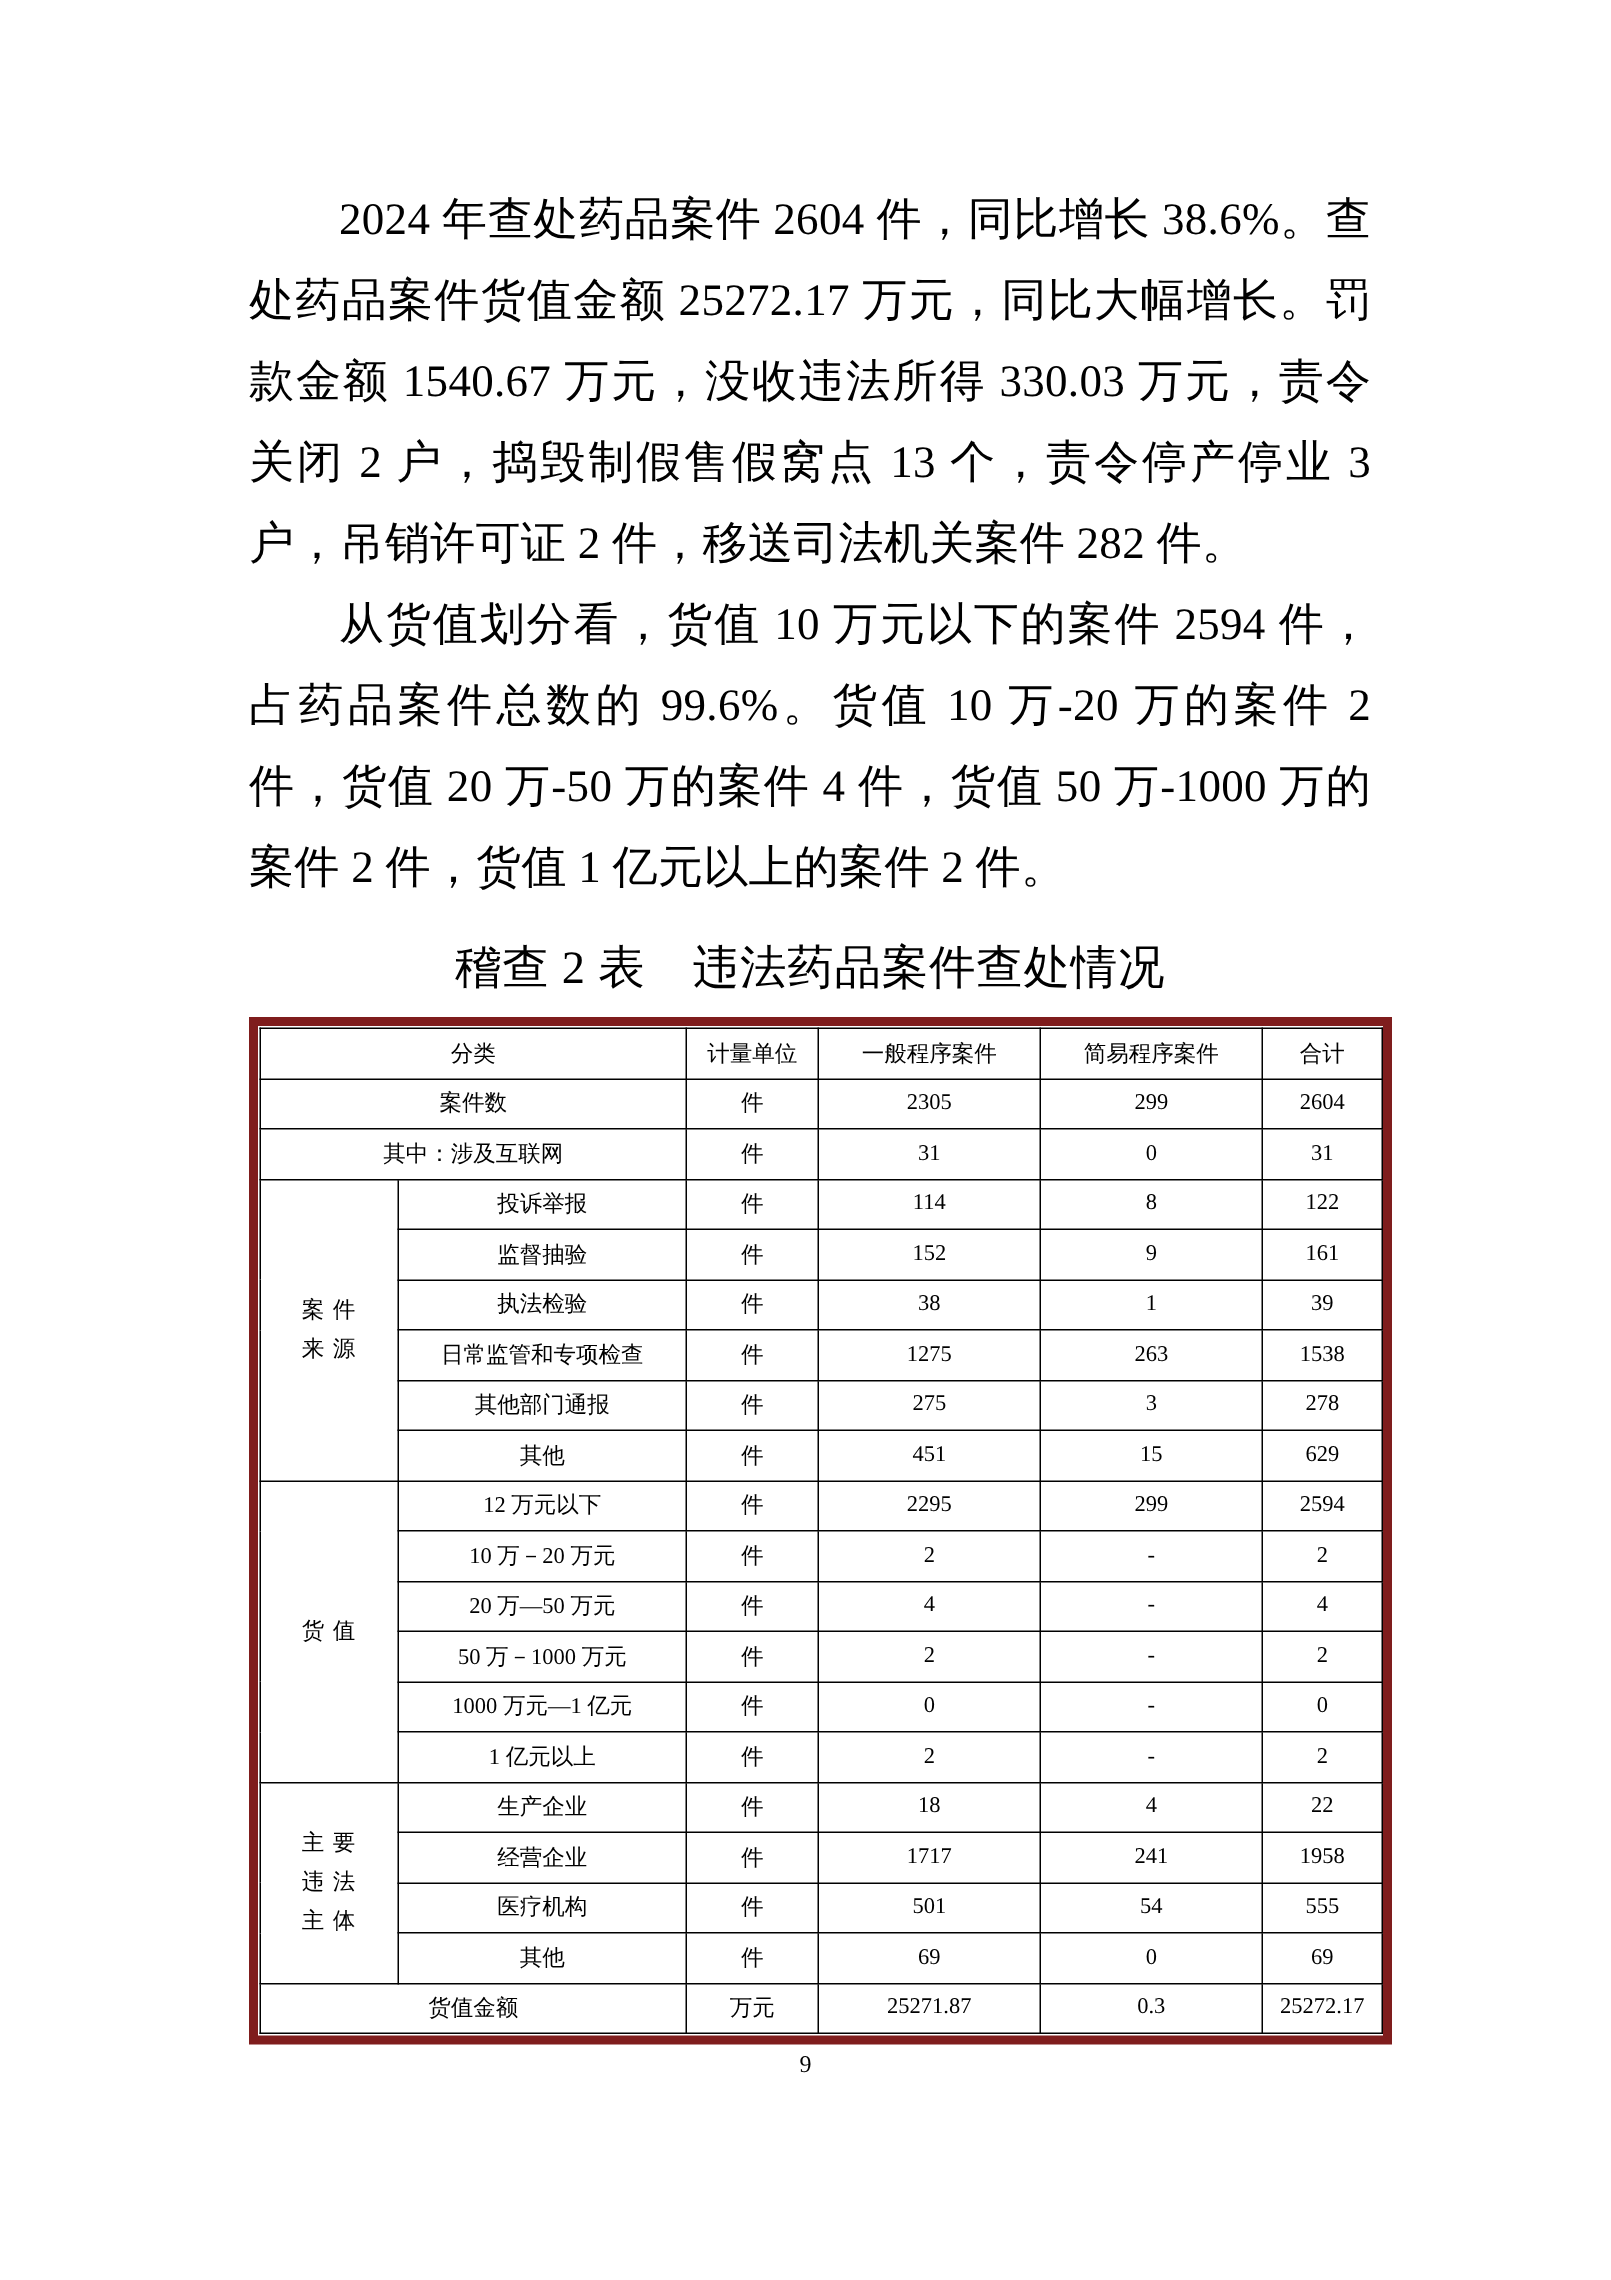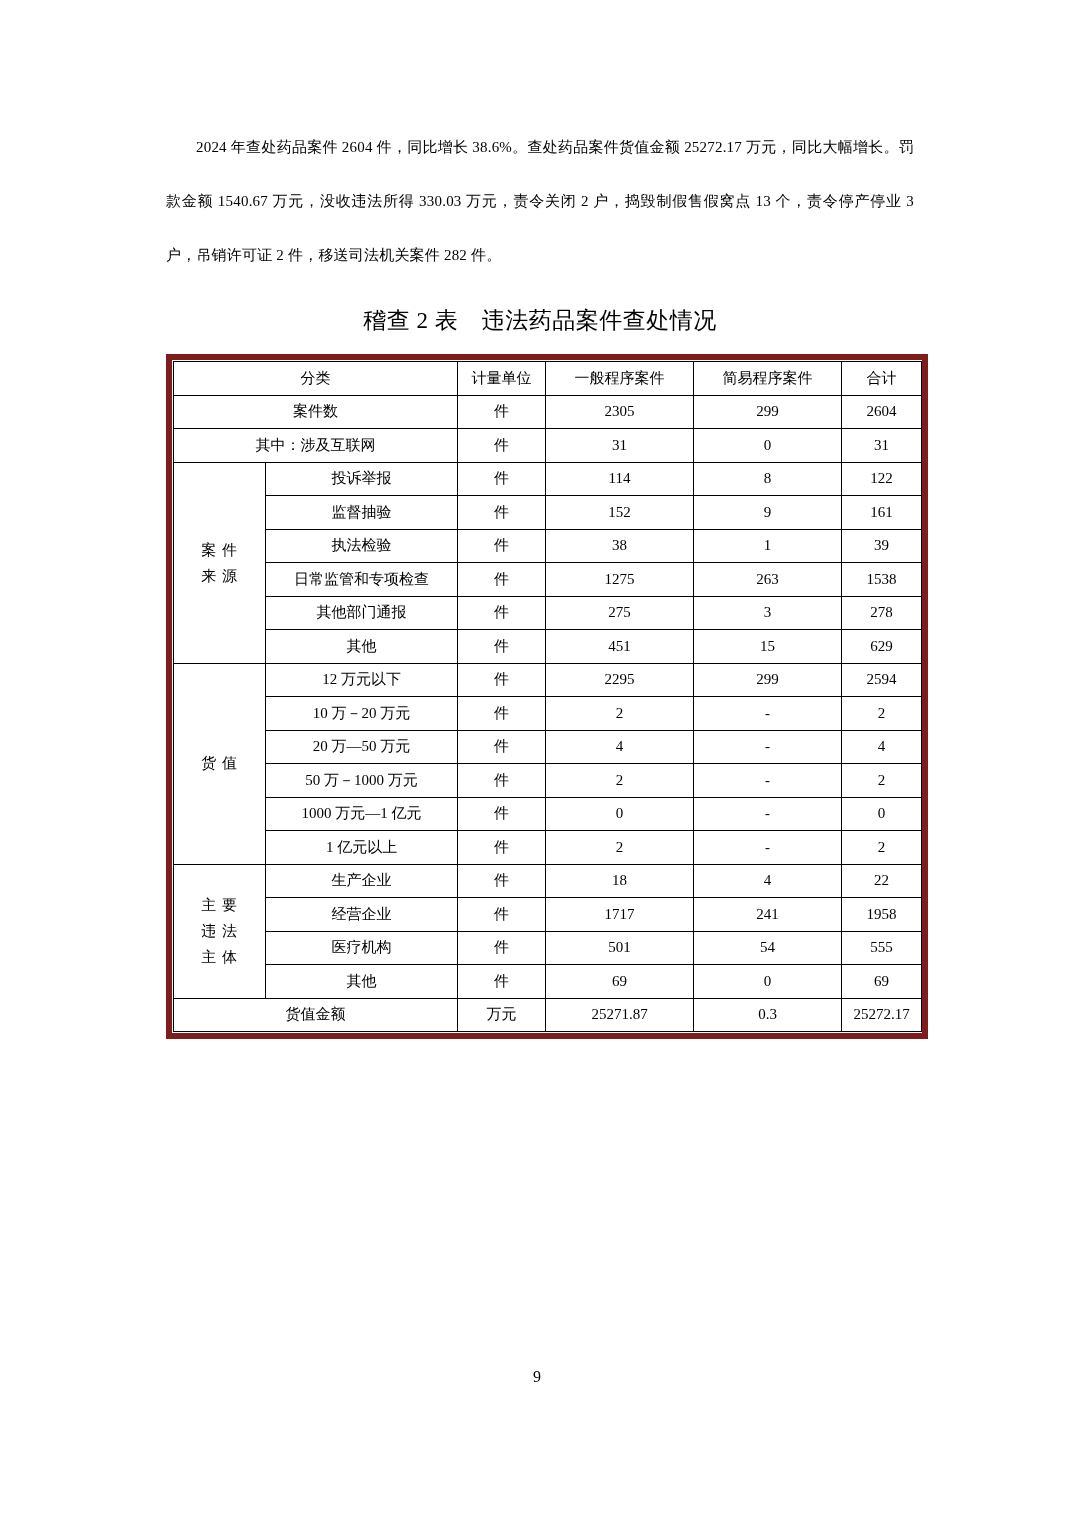--- a/index.html
+++ b/index.html
@@ -17,29 +17,29 @@
     box-sizing: border-box;
   }
   .content {
     position: absolute;
     left: 166px;
     top: 120px;
     width: 748px;
   }
   p.body-par {
     margin: 0 0 0 0;
-    font-size: 15px;
+    font-size: 30px;
     line-height: 54px;
     text-indent: 2em;
     text-align: justify;
     letter-spacing: 0.2px;
   }
   .table-title {
     text-align: center;
-    font-size: 23px;
+    font-size: 31px;
     line-height: 54px;
     margin-top: 12px;
     margin-bottom: 6px;
     letter-spacing: 0.5px;
   }
   table.stat {
     border-collapse: collapse;
     width: 748px;
     margin: 0 auto;
     font-size: 15px;
@@ -90,20 +90,21 @@
     font-family: "Liberation Serif", serif;
   }
 </style>
 </head>
 <body>
 
 <div class="page">
   <div class="content">
 
     <p class="body-par">2024 年查处药品案件 2604 件，同比增长 38.6%。查处药品案件货值金额 25272.17 万元，同比大幅增长。罚款金额 1540.67 万元，没收违法所得 330.03 万元，责令关闭 2 户，捣毁制假售假窝点 13 个，责令停产停业 3 户，吊销许可证 2 件，移送司法机关案件 282 件。</p>
+    <p class="body-par">从货值划分看，货值 10 万元以下的案件 2594 件，占药品案件总数的 99.6%。货值 10 万-20 万的案件 2 件，货值 20 万-50 万的案件 4 件，货值 50 万-1000 万的案件 2 件，货值 1 亿元以上的案件 2 件。</p>
 
     <div class="table-title">稽查 2 表　违法药品案件查处情况</div>
 
     <div class="tbl-wrap">
       <table class="stat">
         <colgroup>
           <col class="colw-cat">
           <col class="colw-sub">
           <col class="colw-unit">
           <col class="colw-gen">

